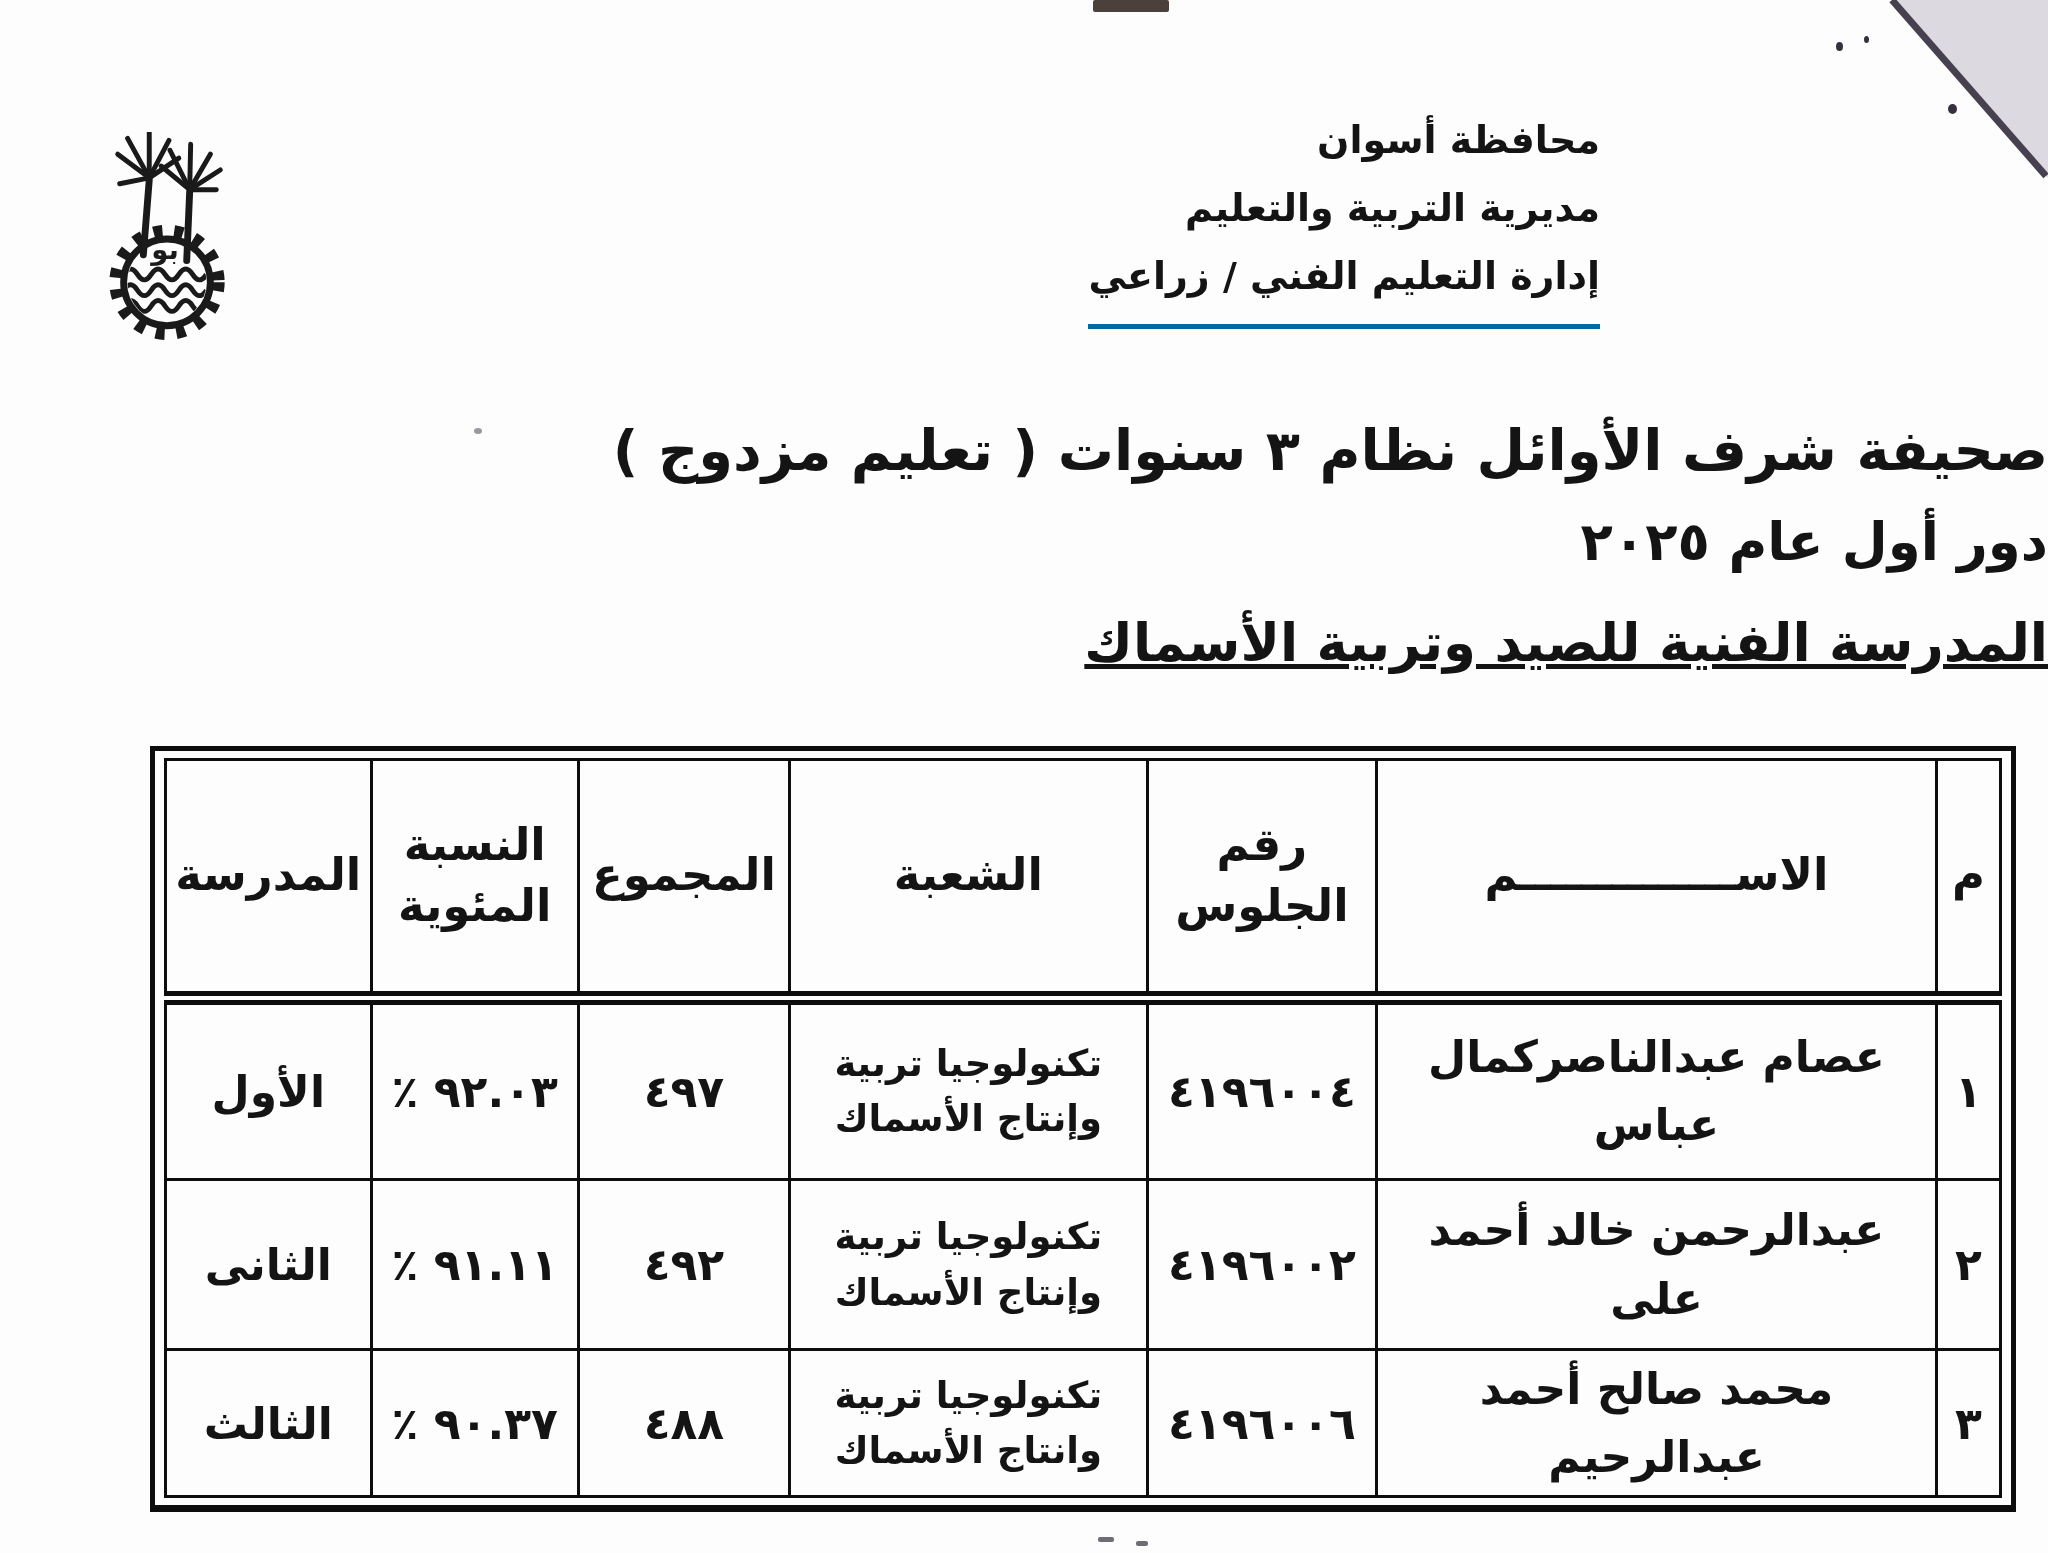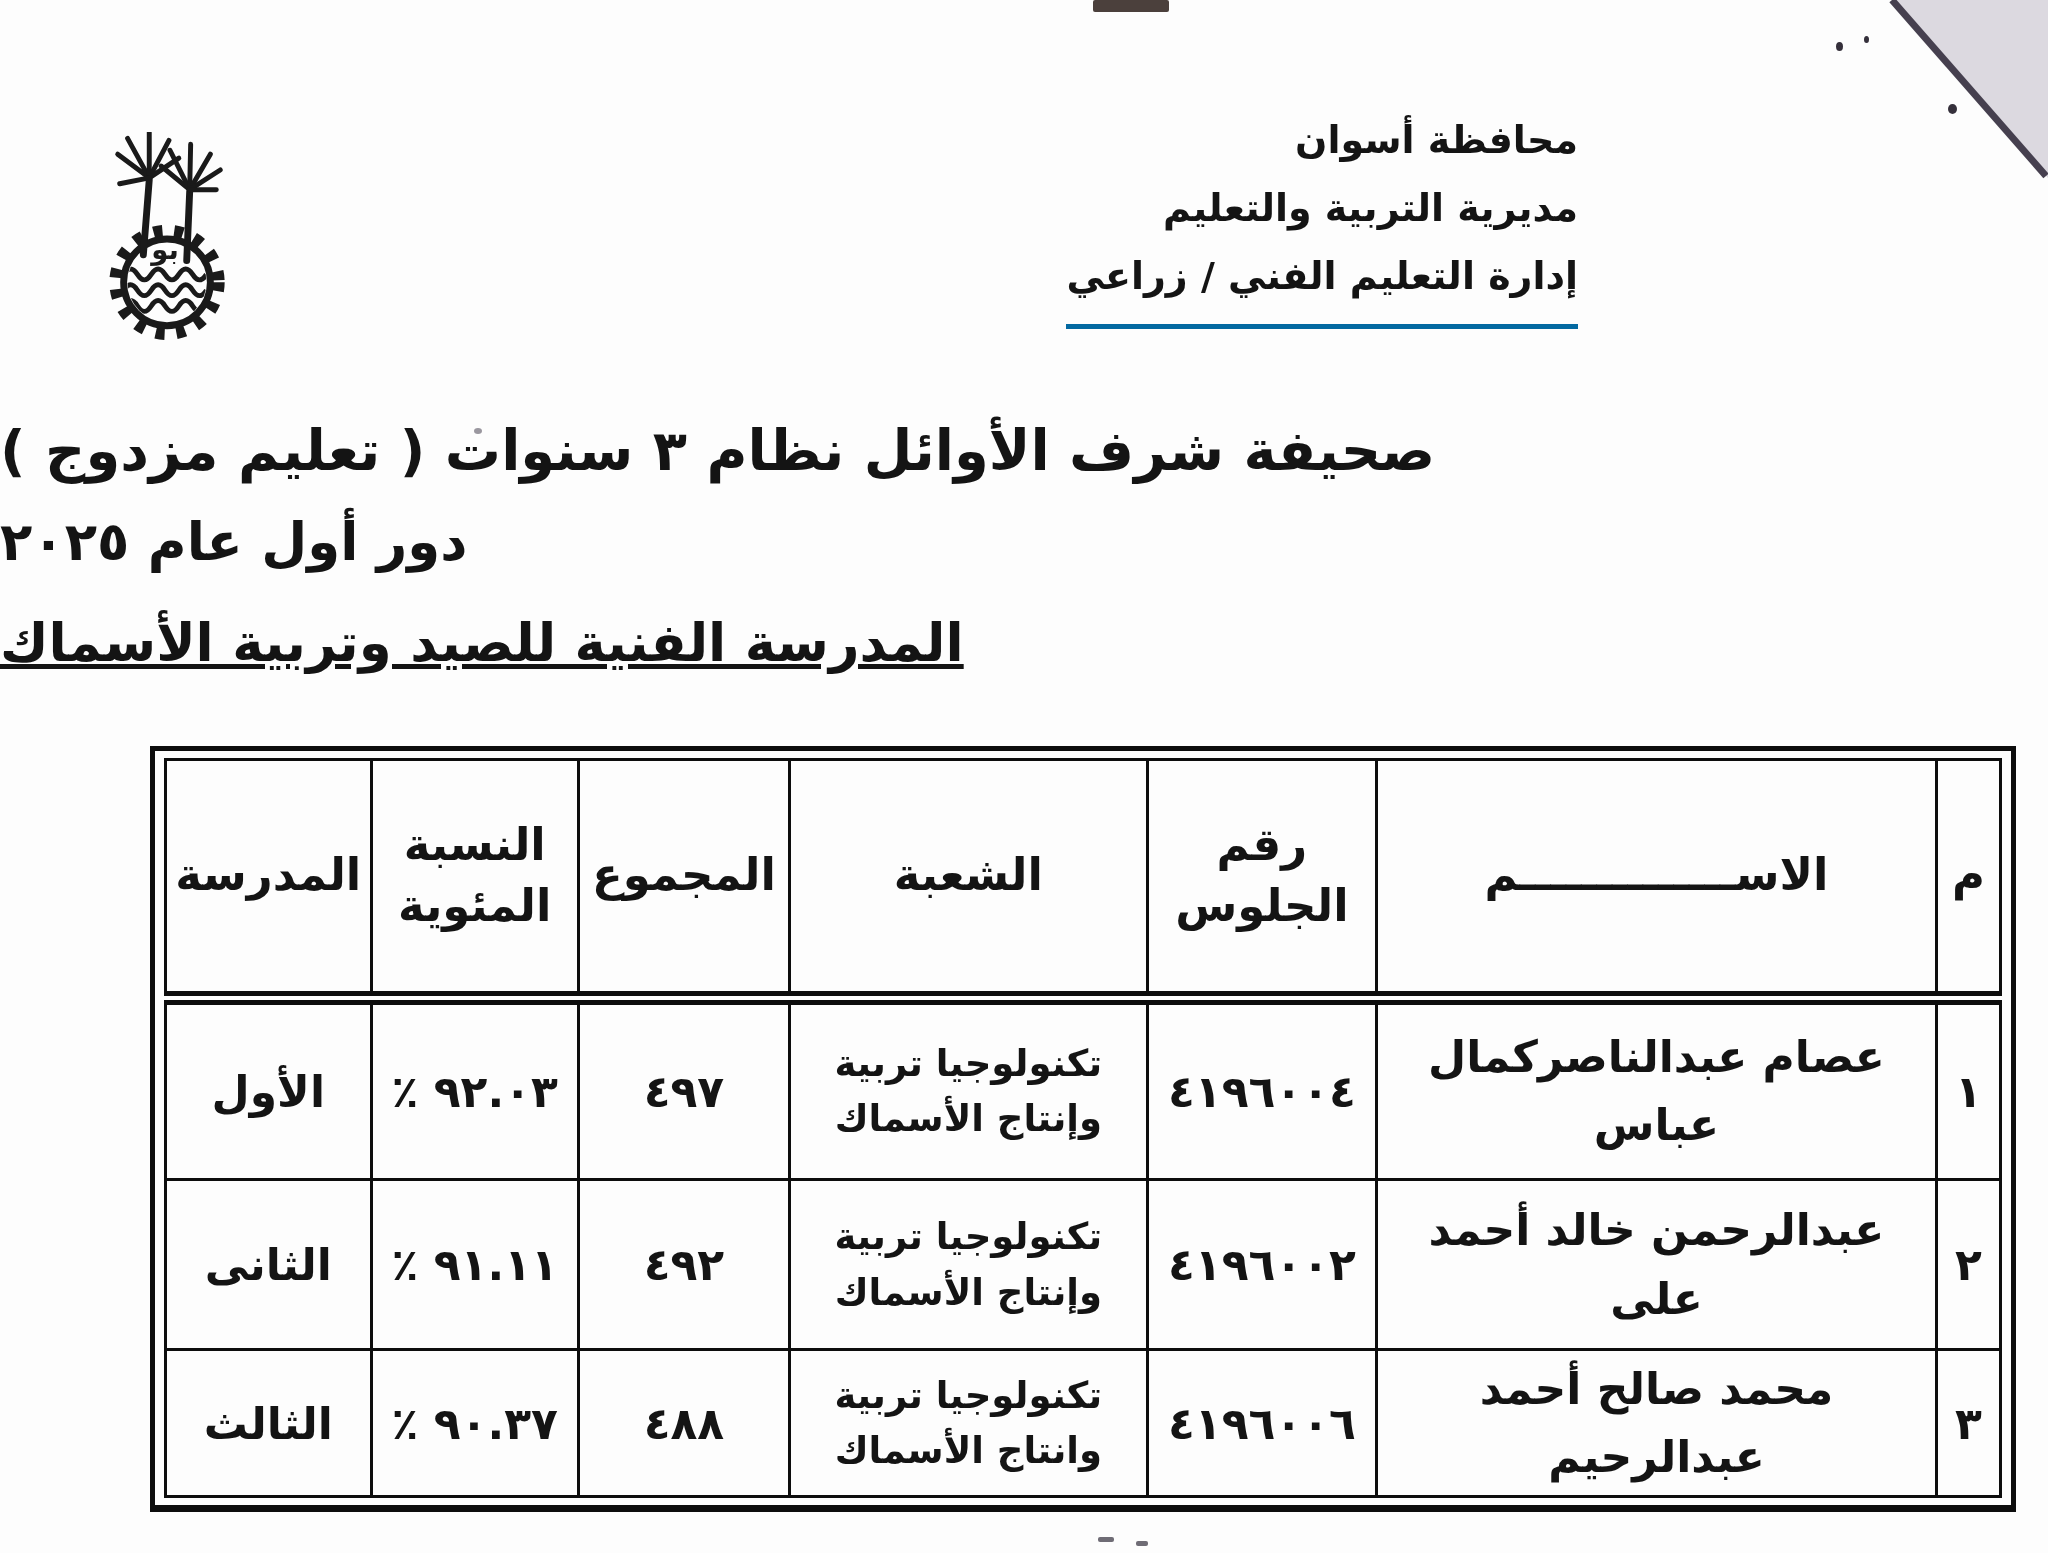--- a/index.html
+++ b/index.html
@@ -13,30 +13,30 @@
   .top-strip{position:absolute; left:1093px; top:0; width:76px; height:12px;
     background:#2c1e1a; border-radius:2px; opacity:.85;}
   .corner-svg{position:absolute; top:0; right:0;}
   .speck{position:absolute; background:#35303b; border-radius:50%;}
   .speck.light{background:#9a979f;}
   .dash{position:absolute; background:#6f6c75; border-radius:2px;}
   
   .logo{position:absolute; left:98px; top:132px;}
   
   .org-block{
-    position:absolute; top:112px; right:470px;
+    position:absolute; top:112px; right:448px;
     direction:rtl; text-align:right;
     font-size:38px; line-height:1.52;
   }
   .org-line{margin-bottom:10px; white-space:nowrap;}
   .org-line-underlined{display:inline-block; border-bottom:5px solid #0369a1;
     padding-bottom:19px; white-space:nowrap;}
   
   .title-block{position:absolute; top:418px; left:0; right:0;
-    direction:rtl; text-align:left;}
+    direction:rtl; text-align:right;padding-left:44px;}
   .title-l1{font-size:56px;}
   .title-l2{font-size:53px; margin-top:28px;}
   .title-l3{font-size:53px; margin-top:40px;text-decoration:underline;}
   
   .table-frame{
     position:absolute; left:150px; top:746px; width:1866px; height:766px;
     box-sizing:border-box; border:5px solid #0d0d0d; border-bottom-width:7px;
     padding:7px 9px; background:#fdfdfd;
   }
   table.results{

